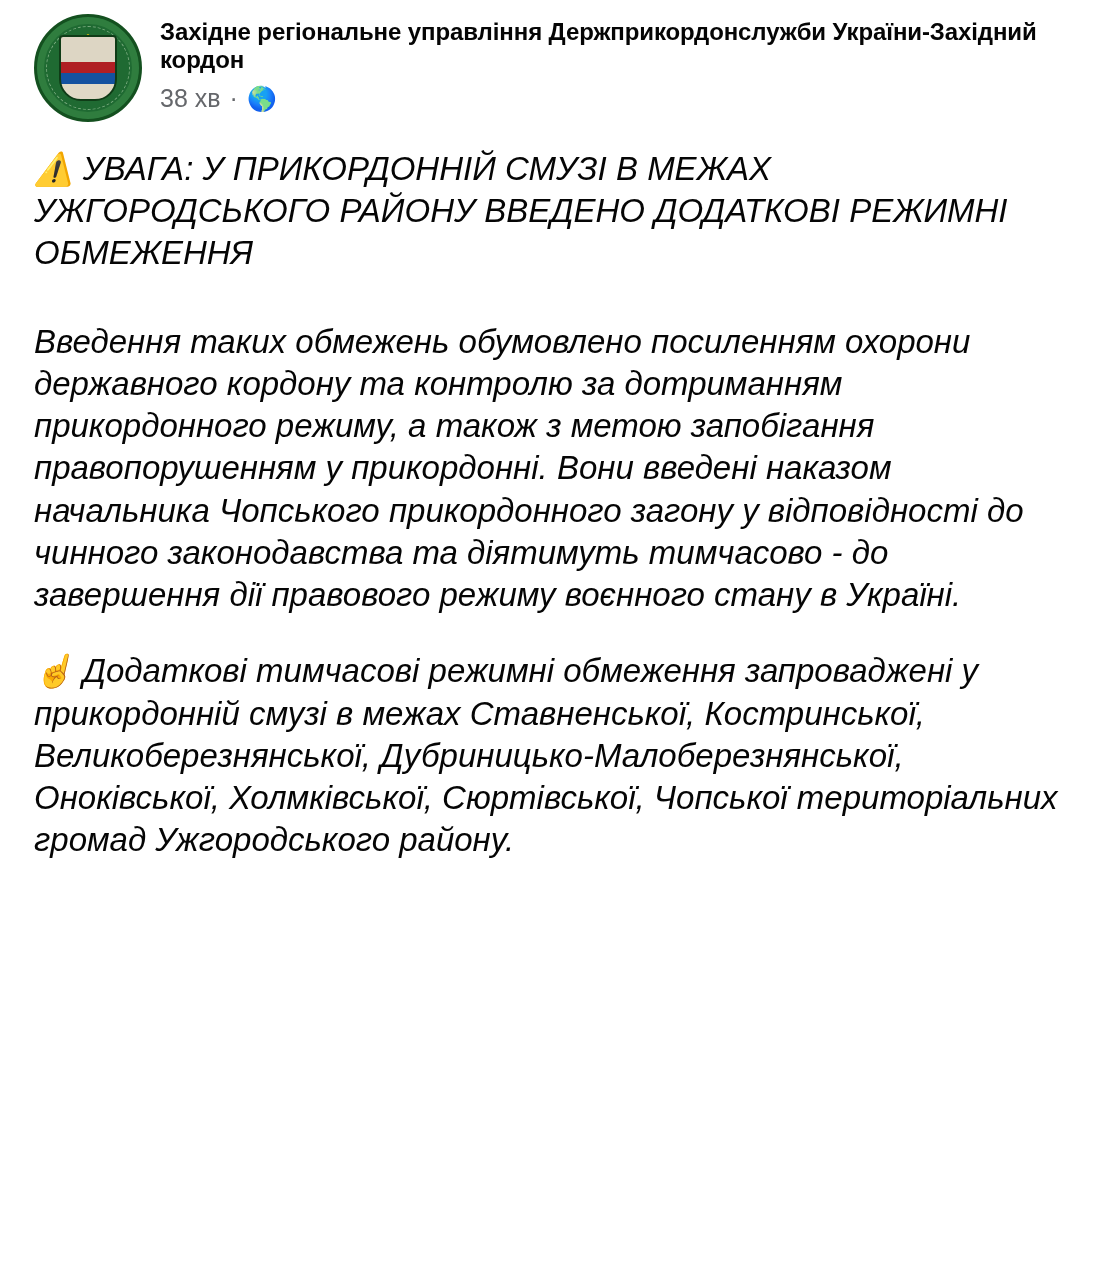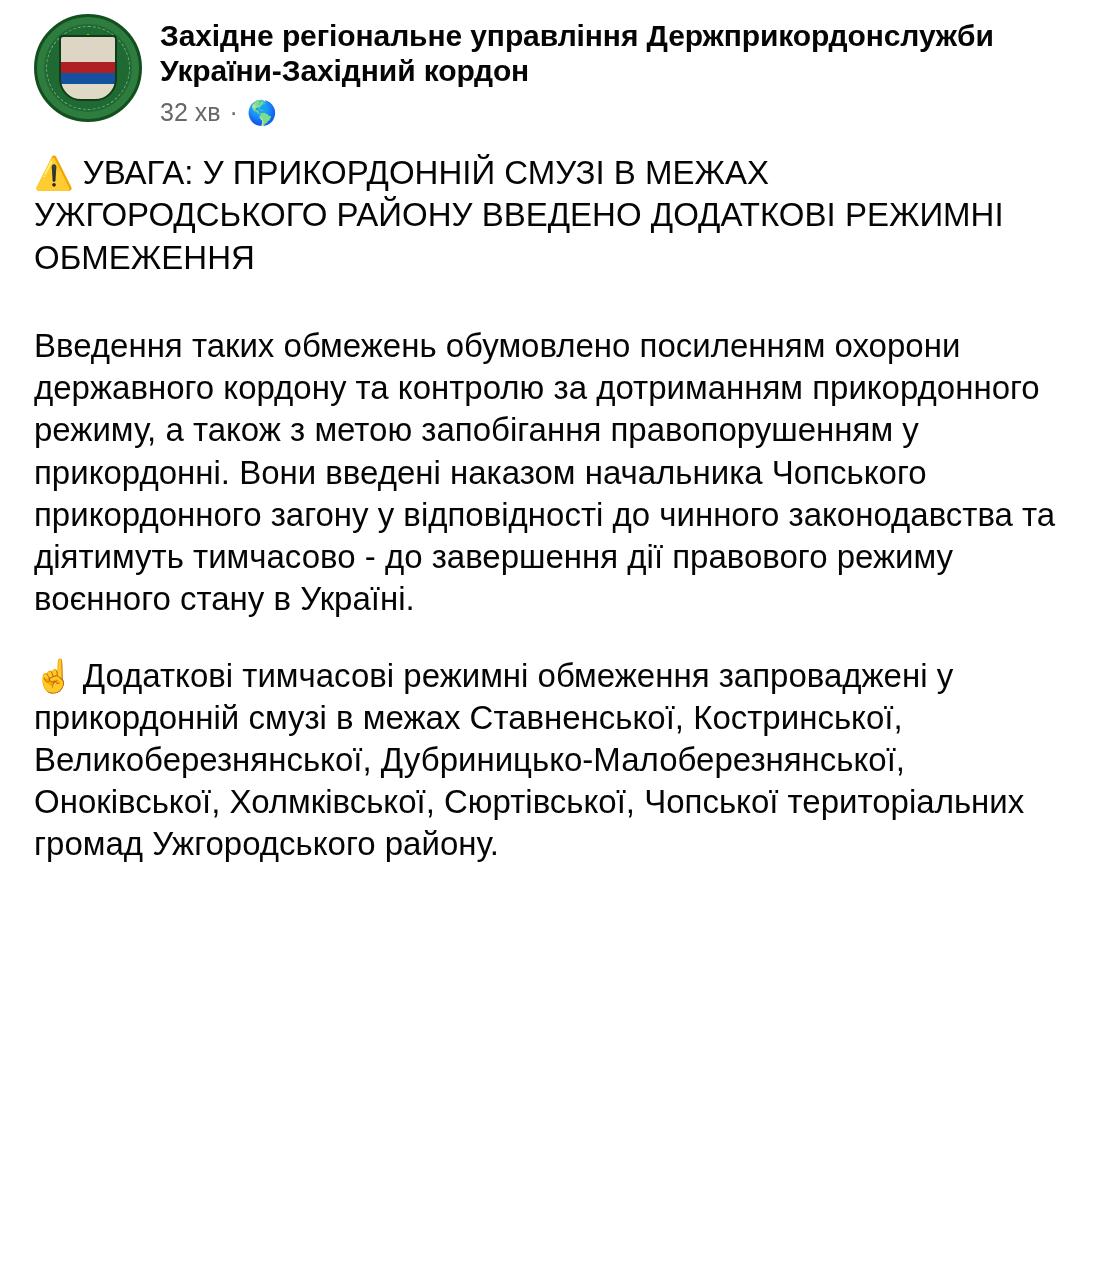--- a/index.html
+++ b/index.html
@@ -74,21 +74,21 @@
     opacity: .55;
   }
 
   .header-text {
     flex: 1 1 auto;
     padding-top: 4px;
     min-width: 0;
   }
 
   .page-name {
-    font-size: 30px;
+    font-size: 24px;
     font-weight: bold;
     line-height: 1.17;
     letter-spacing: -0.1px;
     color: #050505;
     margin: 0;
     white-space: pre-line;
   }
 
   .meta-row {
     display: flex;
@@ -119,20 +119,21 @@
   .post-body {
     margin-top: 26px;
     font-size: 33px;
     line-height: 1.28;
     color: #050505;
     word-wrap: break-word;
   }
   .para {
     margin: 0 0 34px 0;
     white-space: pre-wrap;
+    font-style: italic;
   }
   .para:last-child { margin-bottom: 4px; }
   .para.headline {
     margin-bottom: 46px;
   }
   .emoji {
     font-size: 32px;
     display: inline;
   }
 </style>
@@ -147,21 +148,21 @@
       <div class="ring-text"></div>
       <div class="micro-ring"></div>
       <div class="crest-top"></div>
       <div class="inner"></div>
     </div>
 
     <div class="header-text">
       <h1 class="page-name">Західне регіональне управління Держприкордонслужби України-Західний кордон</h1>
 
       <div class="meta-row">
-        <span class="timestamp">32 хв</span>
+        <span class="timestamp">38 хв</span>
         <span class="meta-dot">·</span>
         <span class="globe-icon">🌎</span>
       </div>
     </div>
   </div>
 
   <div class="post-body">
 
     <p class="para headline"><span class="emoji">⚠️ </span><span>УВАГА: У ПРИКОРДОННІЙ СМУЗІ В МЕЖАХ УЖГОРОДСЬКОГО РАЙОНУ ВВЕДЕНО ДОДАТКОВІ РЕЖИМНІ ОБМЕЖЕННЯ</span></p>
 

